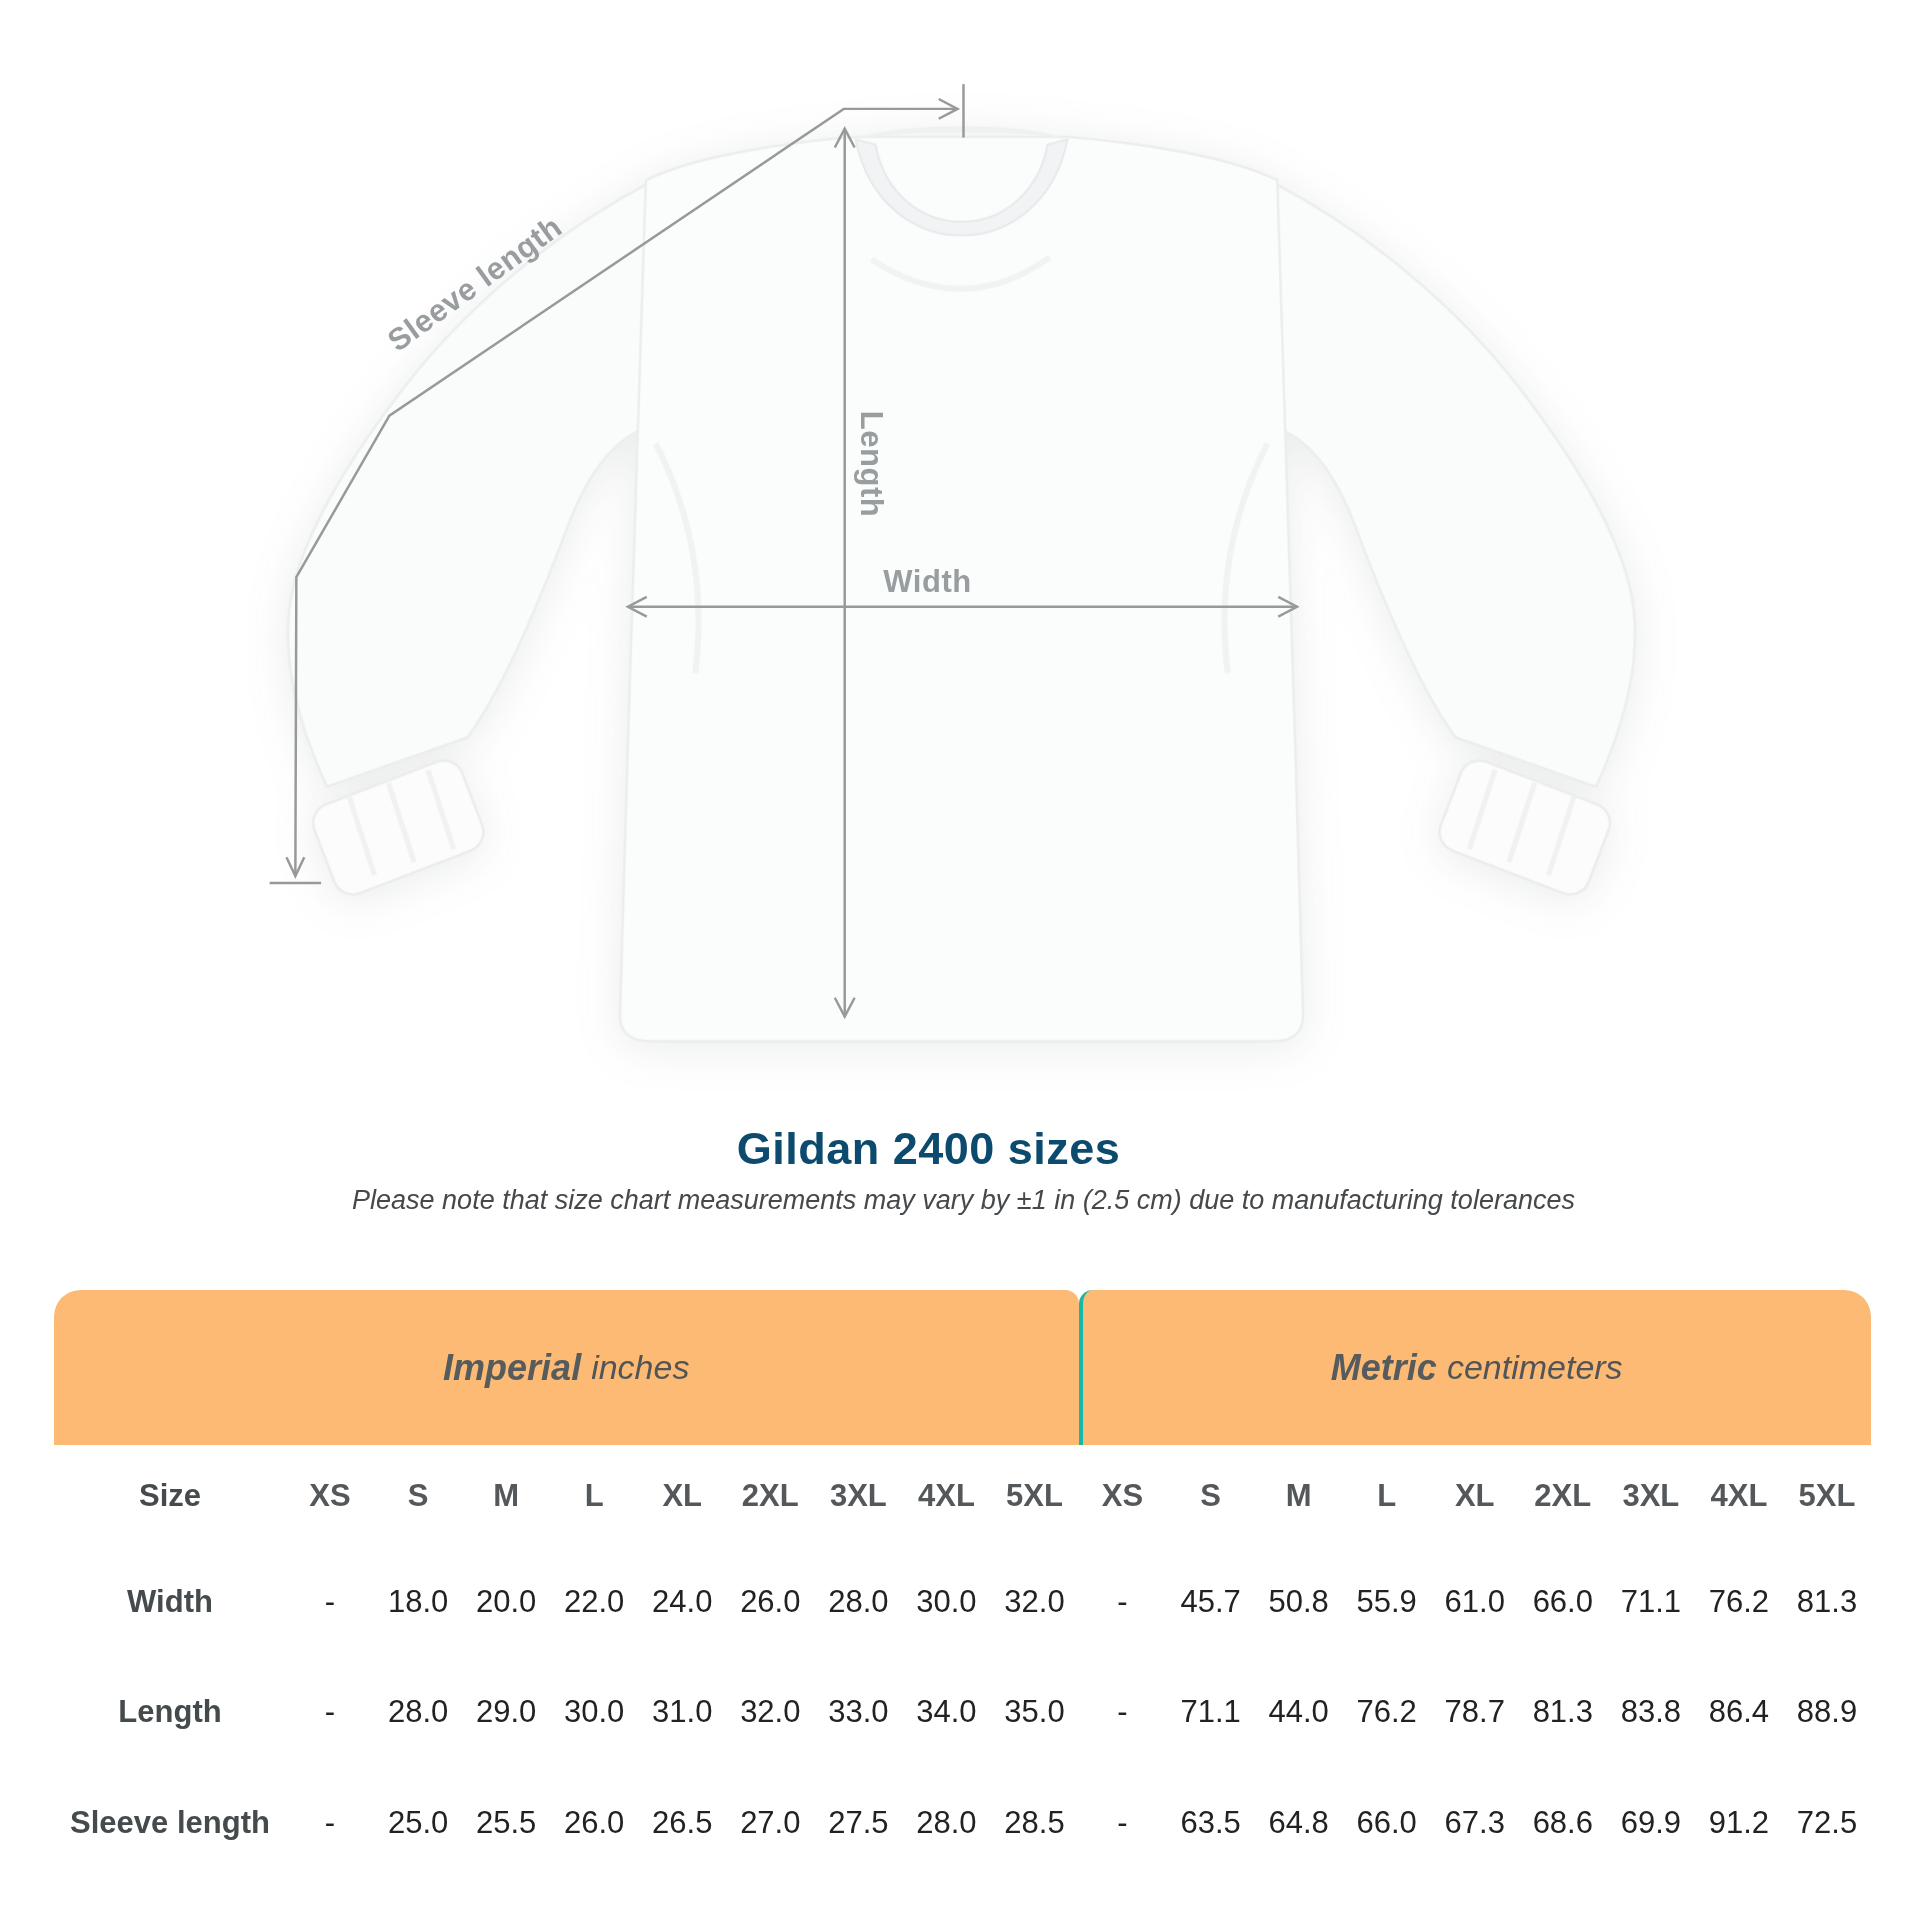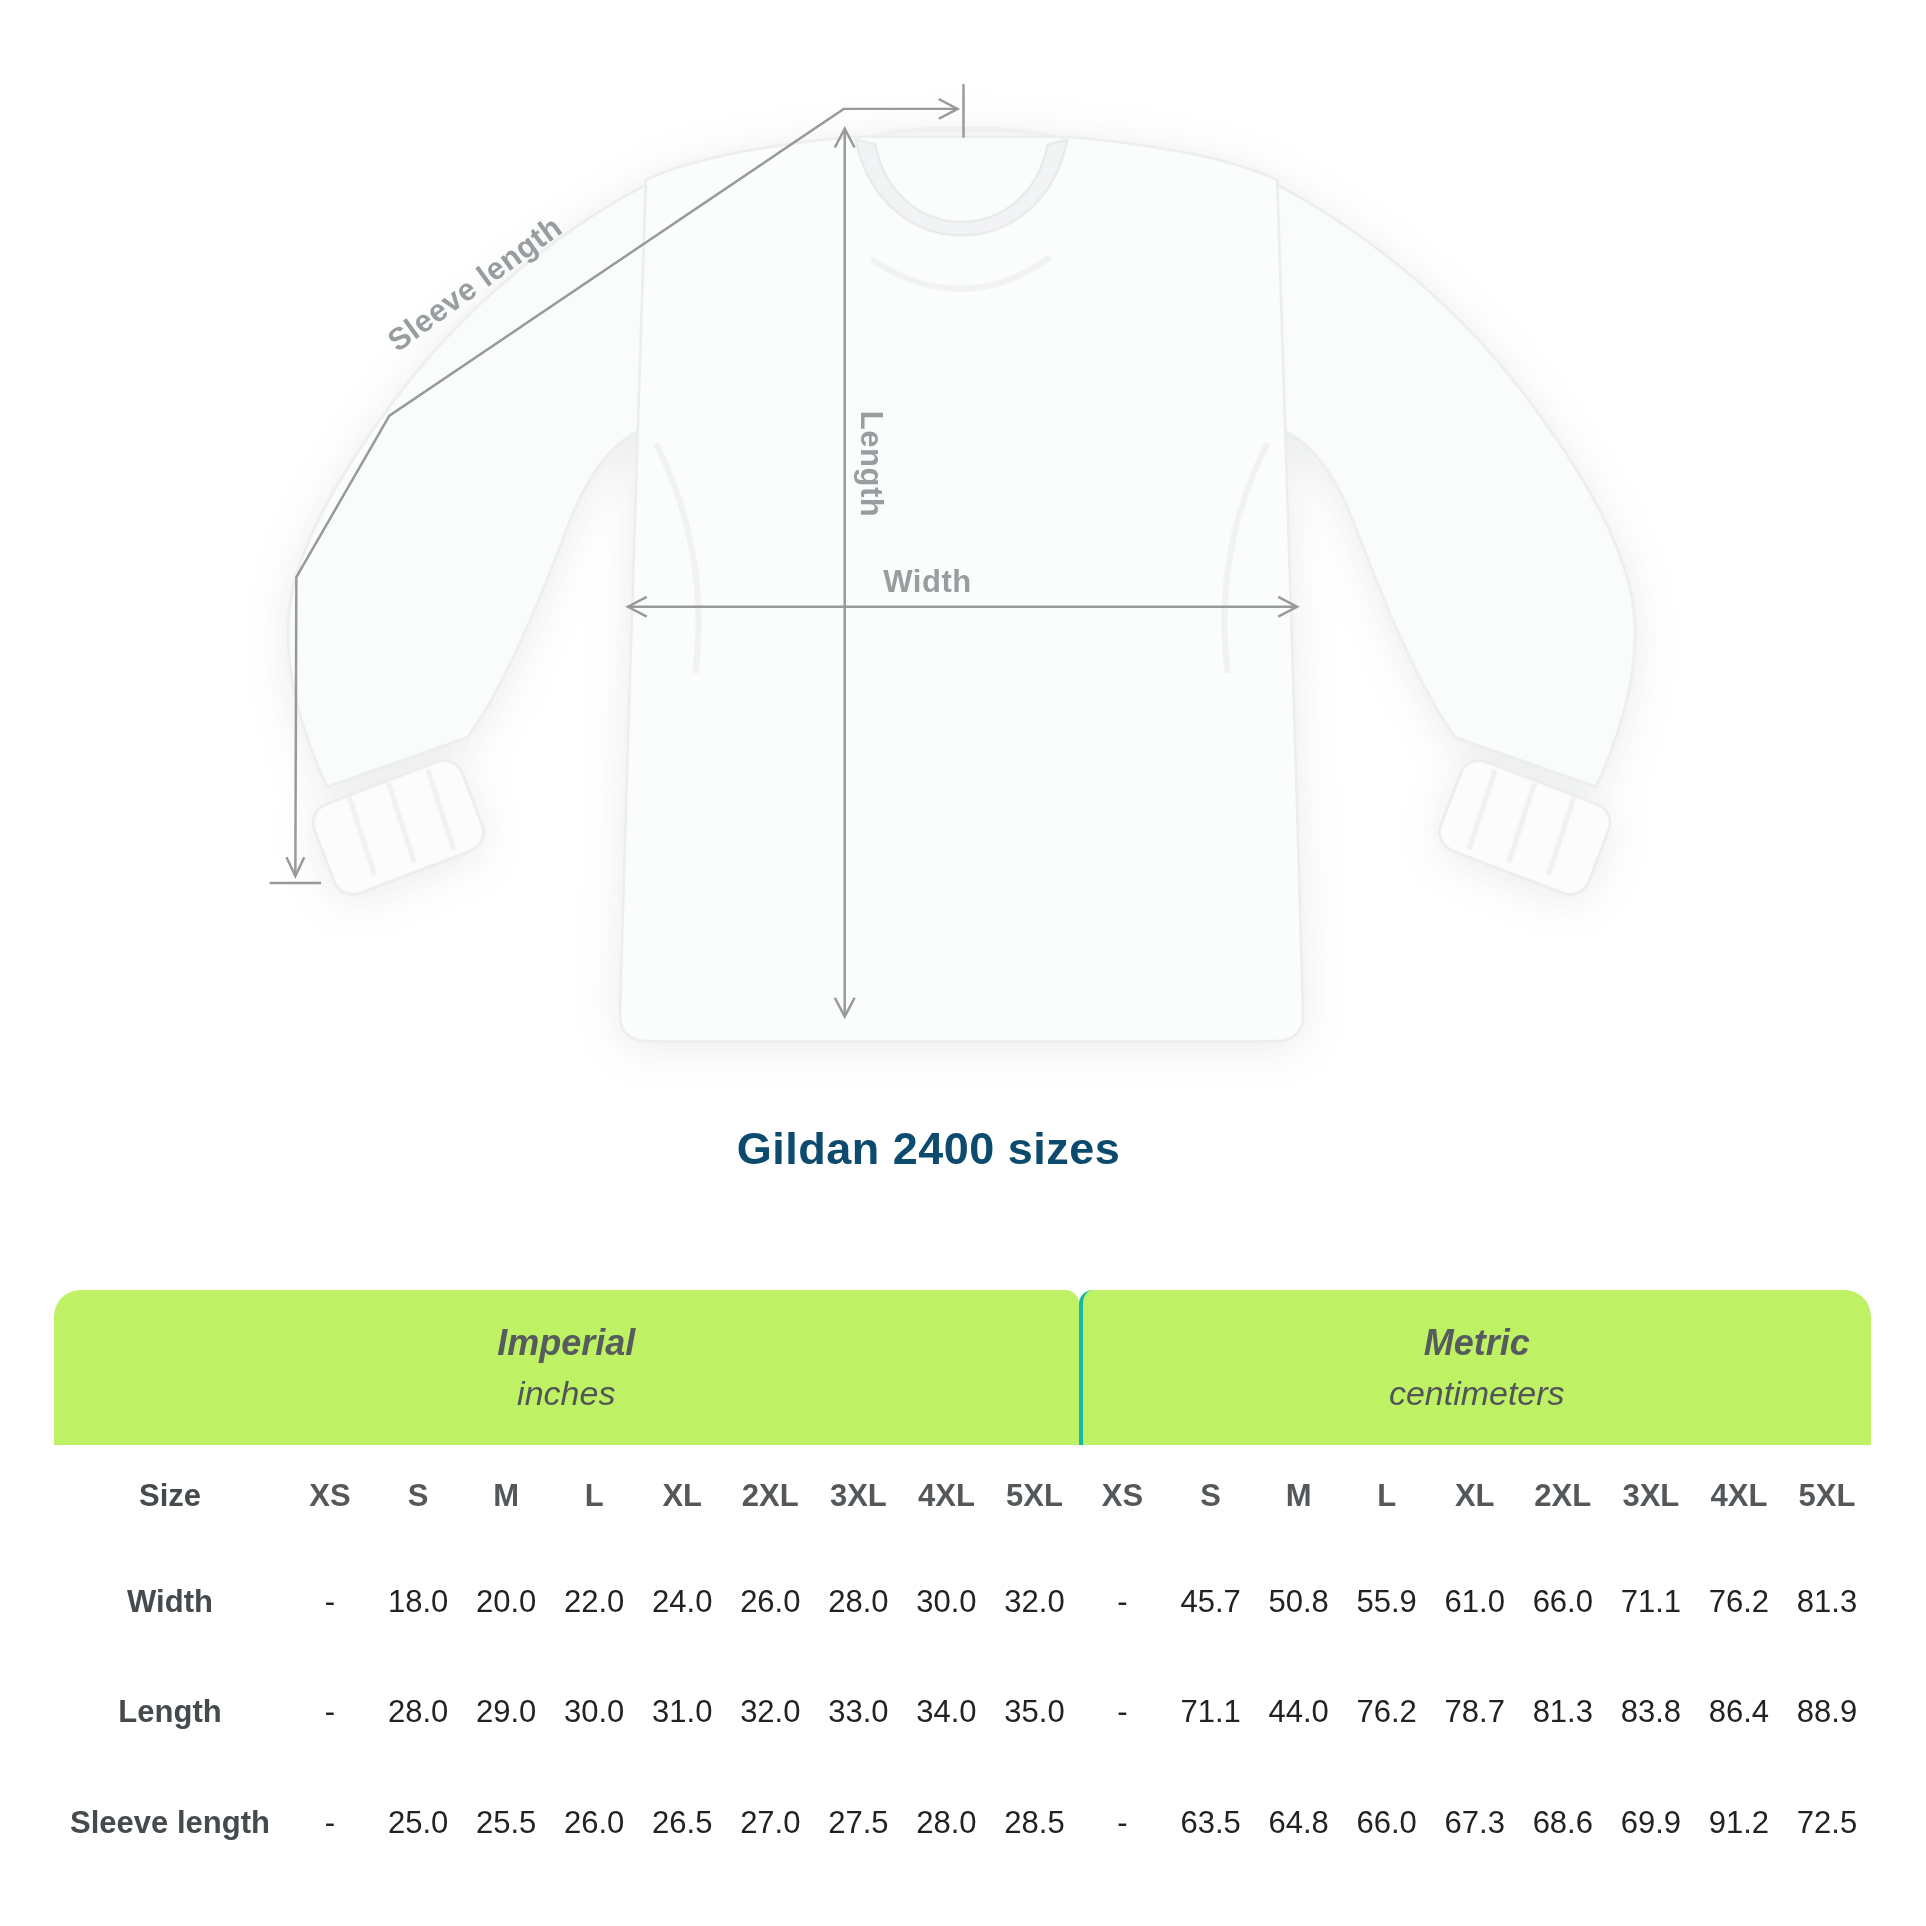--- a/index.html
+++ b/index.html
@@ -18,21 +18,21 @@
   .title{position:absolute;left:0;top:1123px;width:1857px;text-align:center;
          font-size:45px;font-weight:700;color:#0c4a6e;letter-spacing:0.5px;}
   .subtitle{position:absolute;left:0;top:1185px;width:1927px;text-align:center;
             font-size:27px;font-style:italic;color:#46494c;}
 
   
   .size-table{position:absolute;left:54px;top:1290px;width:1817px;height:587px;
               display:grid;grid-template-columns:232px repeat(18,1fr);
               grid-template-rows:155px 102px 109px 112px 109px;
               border-radius:26px;overflow:hidden;font-size:31px;}
-  .band{background:#bef264;display:flex;flex-direction:column;align-items:center;justify-content:center;gap:10px;}
+  .band{background:#fdba74;display:flex;flex-direction:row;align-items:center;justify-content:center;gap:10px;}
   .band-imperial{grid-row:1;grid-column:1 / span 10;border-radius:26px 14px 0 0;}
   .band-metric{grid-row:1;grid-column:11 / span 9;border-left:4px solid #14b8a6;border-radius:14px 26px 0 0;}
   .band-name{font-weight:700;font-style:italic;font-size:36px;color:#565b5e;}
   .band-unit{font-style:italic;font-size:34px;color:#515558;}
 
   .c{display:flex;align-items:center;justify-content:center;color:#202224;}
   .c.first{border-left:none;}
   .lab{font-weight:700;color:#454a4d;}
   .hd{font-weight:700;color:#54585b;}
 </style>
@@ -93,20 +93,21 @@
         </g>
       </g>
     </svg>
 
     <div class="meas-label sleeve">Sleeve length</div>
     <div class="meas-label length">Length</div>
     <div class="meas-label width">Width</div>
   </div>
 
   <div class="title">Gildan 2400 sizes</div>
+  <div class="subtitle">Please note that size chart measurements may vary by ±1 in (2.5 cm) due to manufacturing tolerances</div>
 
   <div class="size-table">
 
     <div class="band band-imperial">
       <div class="band-name">Imperial</div>
       <div class="band-unit">inches</div>
     </div>
     <div class="band band-metric">
       <div class="band-name">Metric</div>
       <div class="band-unit">centimeters</div>

